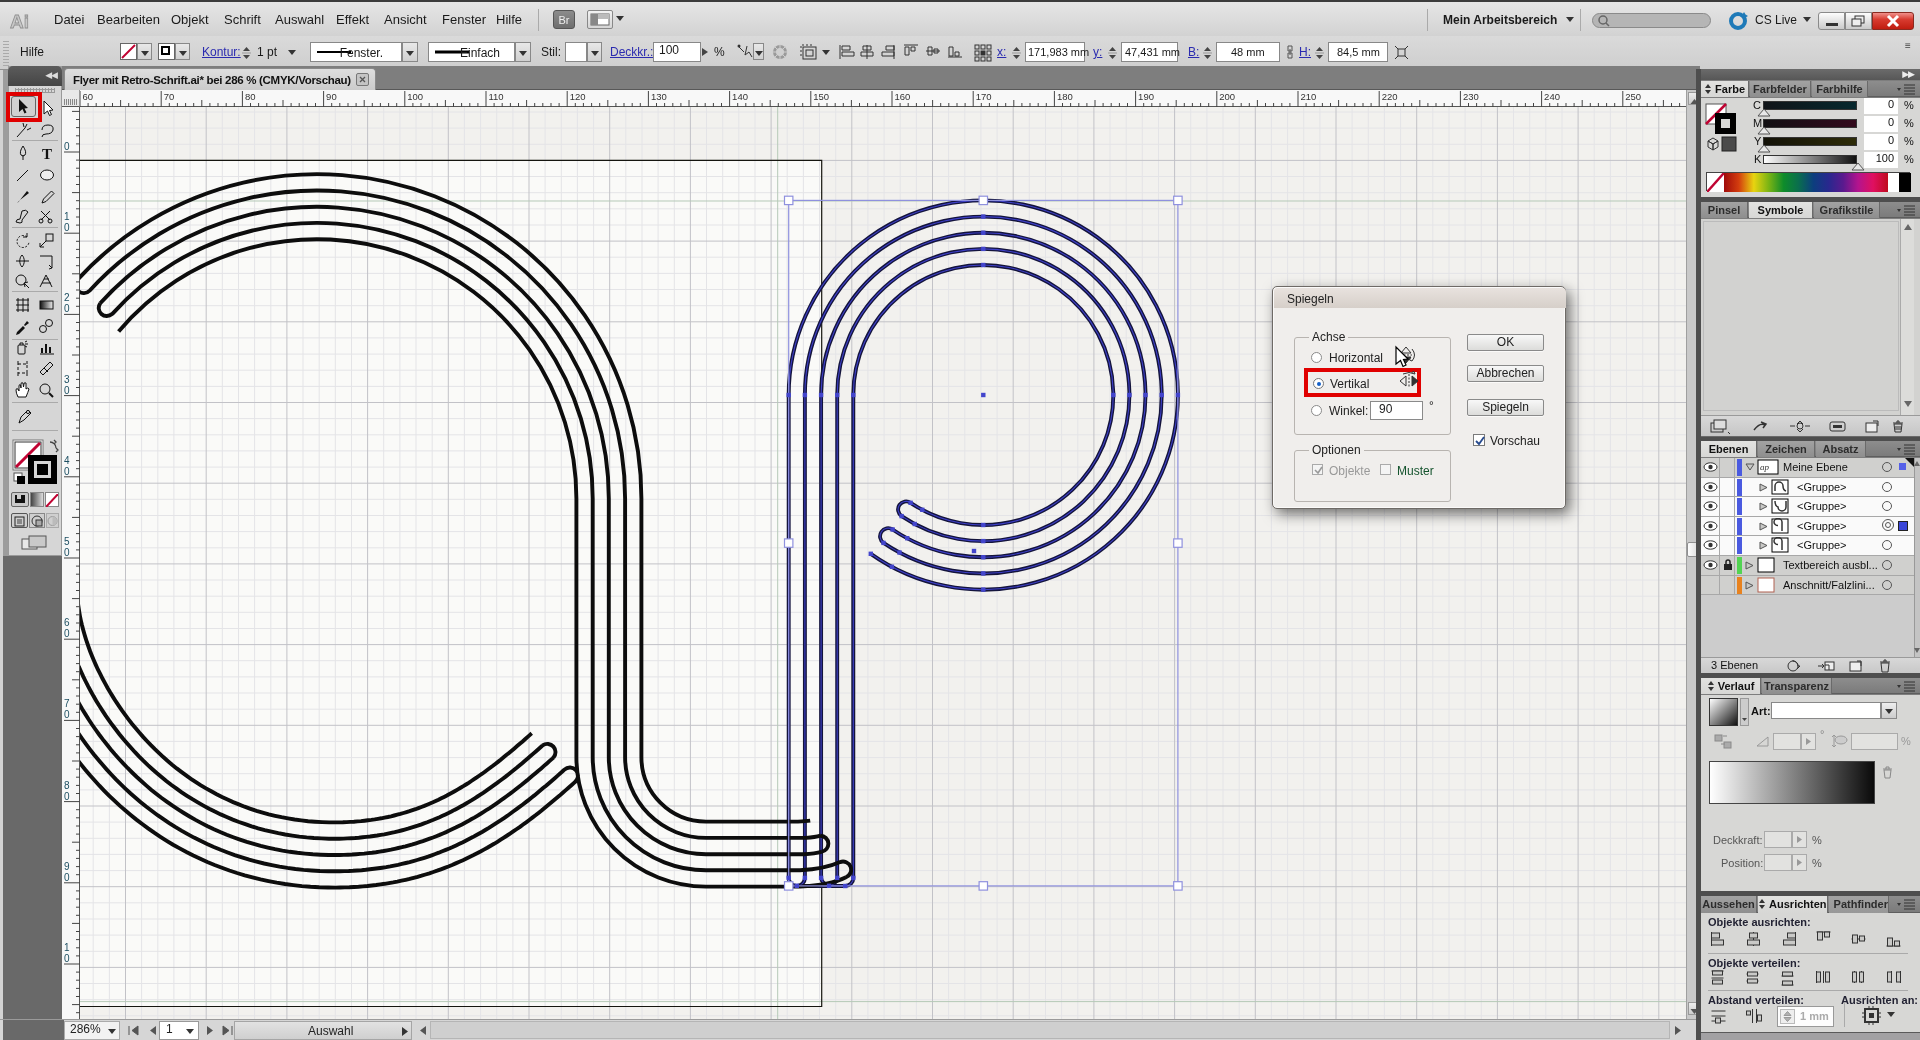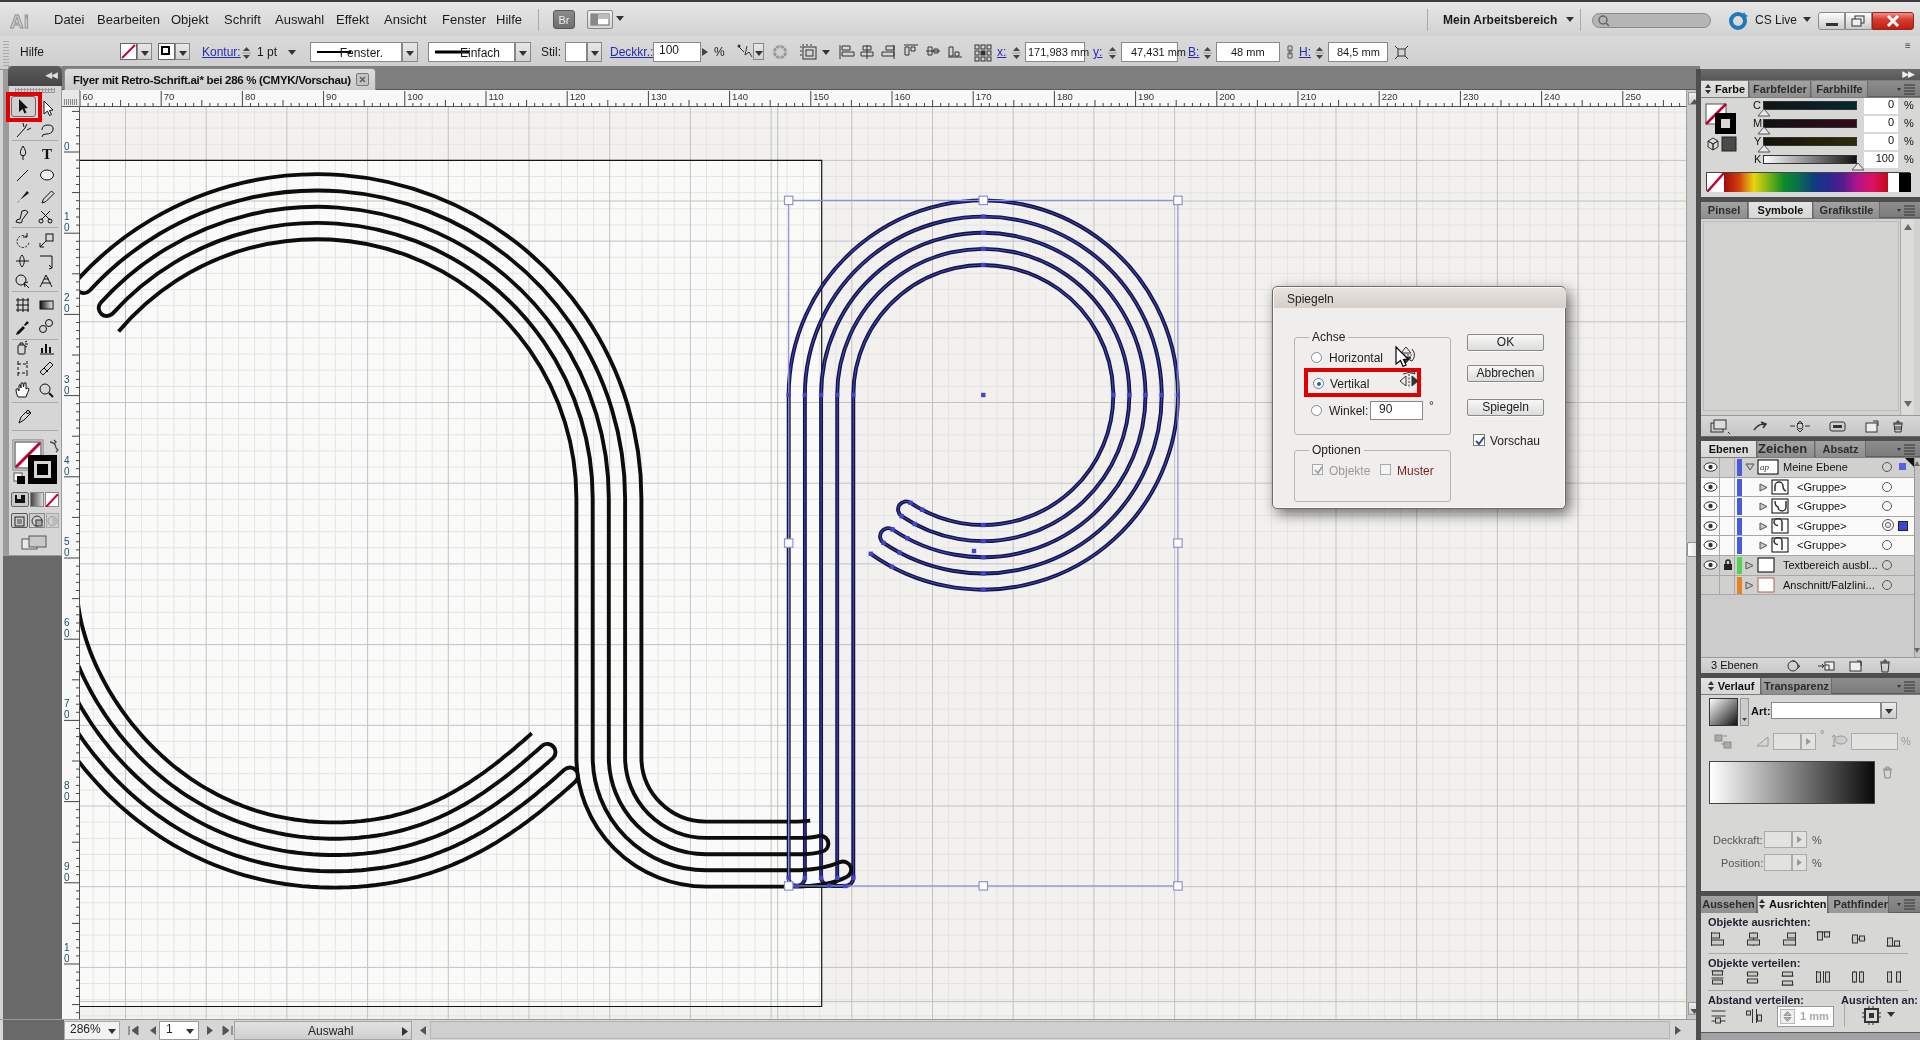--- a/index.html
+++ b/index.html
@@ -161,21 +161,21 @@
 <div class="abs" style="left:1010px;top:7px"><svg width="13" height="20">
         <path d="M3 8 l3.5-4 3.5 4 Z M3 12 l3.5 4 3.5-4 Z" fill="#444"></path>
         <line x1="2" y1="10" x2="11" y2="10" stroke="#999"></line>
       </svg></div>
 <div class="abs" style="left:1025px;top:6px;width:60px;height:20px;background:#fff;border:1px solid #888;font-size:11px"><span style="margin-left:2px;line-height:19px">171,983 mm</span></div>
 <span class="abs" style="left:1093px;top:9px;color:#2b2bb0;text-decoration:underline">y:</span>
 <div class="abs" style="left:1106px;top:7px"><svg width="13" height="20">
         <path d="M3 8 l3.5-4 3.5 4 Z M3 12 l3.5 4 3.5-4 Z" fill="#444"></path>
         <line x1="2" y1="10" x2="11" y2="10" stroke="#999"></line>
       </svg></div>
-<div class="abs" style="left:1121px;top:6px;width:57px;height:20px;background:#fff;border:1px solid #888;font-size:11px"><span style="margin-left:9px;line-height:19px">47,431 mm</span></div>
+<div class="abs" style="left:1121px;top:6px;width:57px;height:20px;background:#fff;border:1px solid #888;font-size:11px"><span style="margin-left:3px;line-height:19px">47,431 mm</span></div>
 <span class="abs" style="left:1188px;top:9px;color:#2b2bb0;text-decoration:underline">B:</span>
 <div class="abs" style="left:1201px;top:7px"><svg width="13" height="20">
         <path d="M3 8 l3.5-4 3.5 4 Z M3 12 l3.5 4 3.5-4 Z" fill="#444"></path>
         <line x1="2" y1="10" x2="11" y2="10" stroke="#999"></line>
       </svg></div>
 <div class="abs" style="left:1216px;top:6px;width:64px;height:20px;background:#fff;border:1px solid #888;font-size:11px"><span style="margin-left:14px;line-height:19px">48 mm</span></div>
 <svg class="abs" style="left:1284px;top:8px" width="12" height="17">
       <path d="M4 2 h4 v5 h-4 Z M4 9 h4 v5 h-4 Z M6 5 v6" stroke="#555" fill="none"></path>
     </svg>
 <span class="abs" style="left:1299px;top:9px;color:#2b2bb0;text-decoration:underline">H:</span>
@@ -1116,21 +1116,21 @@
       <path d="M9 1 h5 v5" fill="none" stroke="#333"></path>
     </svg>
 <svg class="abs" style="left:190px;top:3px" width="14" height="15">
       <path d="M3 5 h8 l-1 8 h-6Z M2 4 h10 M6 4 v-2 h2 v2" fill="none" stroke="#333"></path>
       <path d="M5 7 v4 m2-4 v4 m2-4 v4" stroke="#333"></path>
     </svg>
 </div>
 <div class="abs" style="left:1701px;top:437px;width:219px;height:4px;background:#4e4e4e"></div>
 <div class="abs" style="left:1701px;top:441px;width:219px;height:16px;background:linear-gradient(#8d8d8d,#7b7b7b);border-bottom:1px solid #5e5e5e">
     <div class="abs" style="left:0px;top:0;width:56px;height:16px;background:linear-gradient(#e2e2e0,#d7d7d5);color:#111;font-weight:bold;border-right:1px solid #6a6a6a;font-size:11px;text-align:center;line-height:16px;overflow:hidden;white-space:nowrap">Ebenen</div>
-    <div class="abs" style="left:57px;top:0;width:57px;height:16px;background:linear-gradient(#a2a2a2,#8e8e8e);color:#2c2c2c;font-weight:bold;border-right:1px solid #6a6a6a;font-size:13px;line-height:16px;overflow:hidden;white-space:nowrap">Zeichen</div>
+    <div class="abs" style="left:57px;top:0;width:57px;height:16px;background:linear-gradient(#a2a2a2,#8e8e8e);color:#2c2c2c;font-weight:bold;border-right:1px solid #6a6a6a;font-size:11px;text-align:center;line-height:16px;overflow:hidden;white-space:nowrap">Zeichen</div>
     <div class="abs" style="left:115px;top:0;width:50px;height:16px;background:linear-gradient(#a2a2a2,#8e8e8e);color:#2c2c2c;font-weight:bold;border-right:1px solid #6a6a6a;font-size:11px;text-align:center;line-height:16px;overflow:hidden;white-space:nowrap">Absatz</div>
     <svg class="abs" style="right:4px;top:3px" width="20" height="11">
       <path d="M1 4 l4 0-2 3Z" fill="#333"></path>
       <path d="M8 1 h11 M8 4 h11 M8 7 h11 M8 10 h11" stroke="#333"></path>
     </svg>
   </div>
 <div class="abs" style="left:1701px;top:458px;width:219px;height:199px;background:#cccccc;font-size:11px;color:#111">
 <div class="abs" style="left:0px;top:0.0px;width:213px;height:19.6px;background:#d0d0ce;border-bottom:1px solid #a8a8a8">
 <div class="abs" style="left:0;top:0;width:19px;height:19px;border-right:1px solid #a8a8a8;padding:4px 0 0 2px"><svg width="15" height="10">
           <ellipse cx="7.5" cy="5" rx="6.5" ry="4.2" fill="#fff" stroke="#333"></ellipse>
@@ -1502,21 +1502,21 @@
 <span class="abs" style="left:56px;top:117px">Winkel:</span>
 <div class="abs" style="left:97px;top:114px;width:53px;height:19px;background:#fff;border:1px solid #8a8a8a"><span style="margin-left:8px">90</span></div>
 <span class="abs" style="left:156px;top:112px">°</span>
 <div class="abs" style="left:21px;top:163px;width:157px;height:52px;border:1px solid #b8b4b0;border-radius:3px"></div>
 <span class="abs" style="left:36px;top:156px;background:#f0eeec;padding:0 3px">Optionen</span>
 <div class="abs" style="left:39px;top:177px;width:11px;height:11px;border:1px solid #aaa;background:#f4f4f4"><svg width="11" height="11">
         <path d="M2 5 l3 3 4-6" stroke="#999" stroke-width="1.6" fill="none"></path>
       </svg></div>
 <span class="abs" style="left:56px;top:177px;color:#999">Objekte</span>
 <div class="abs" style="left:107px;top:177px;width:11px;height:11px;border:1px solid #aaa;background:#f4f4f4"></div>
-<span class="abs" style="left:124px;top:177px;color:#7f1d1d">Muster</span>
+<span class="abs" style="left:124px;top:177px;color:#14532d">Muster</span>
 <div class="btn abs" style="left:194px;top:47px;width:77px;height:17px"><span>OK</span></div>
 <div class="btn abs" style="left:194px;top:78px;width:77px;height:17px"><span>Abbrechen</span></div>
 <div class="btn abs" style="left:194px;top:112px;width:77px;height:17px"><span>Spiegeln</span></div>
 <div class="abs" style="left:200px;top:147px;width:12px;height:12px;border:1px solid #7a7a7a;background:#fff"><svg width="12" height="12">
         <path d="M2 6 l3 3 5-7" stroke="#274a8e" stroke-width="1.8" fill="none"></path>
       </svg></div>
 <span class="abs" style="left:217px;top:147px">Vorschau</span>
 </div>
 <svg class="abs" style="left:1394px;top:345px;z-index:60" width="16" height="24">
     <path d="M2 2 L2 19 L6.5 15.5 L9 21.5 L12 20 L9.5 14.5 L14 14 Z" fill="#fff" stroke="#000" stroke-width="1.2"></path>

